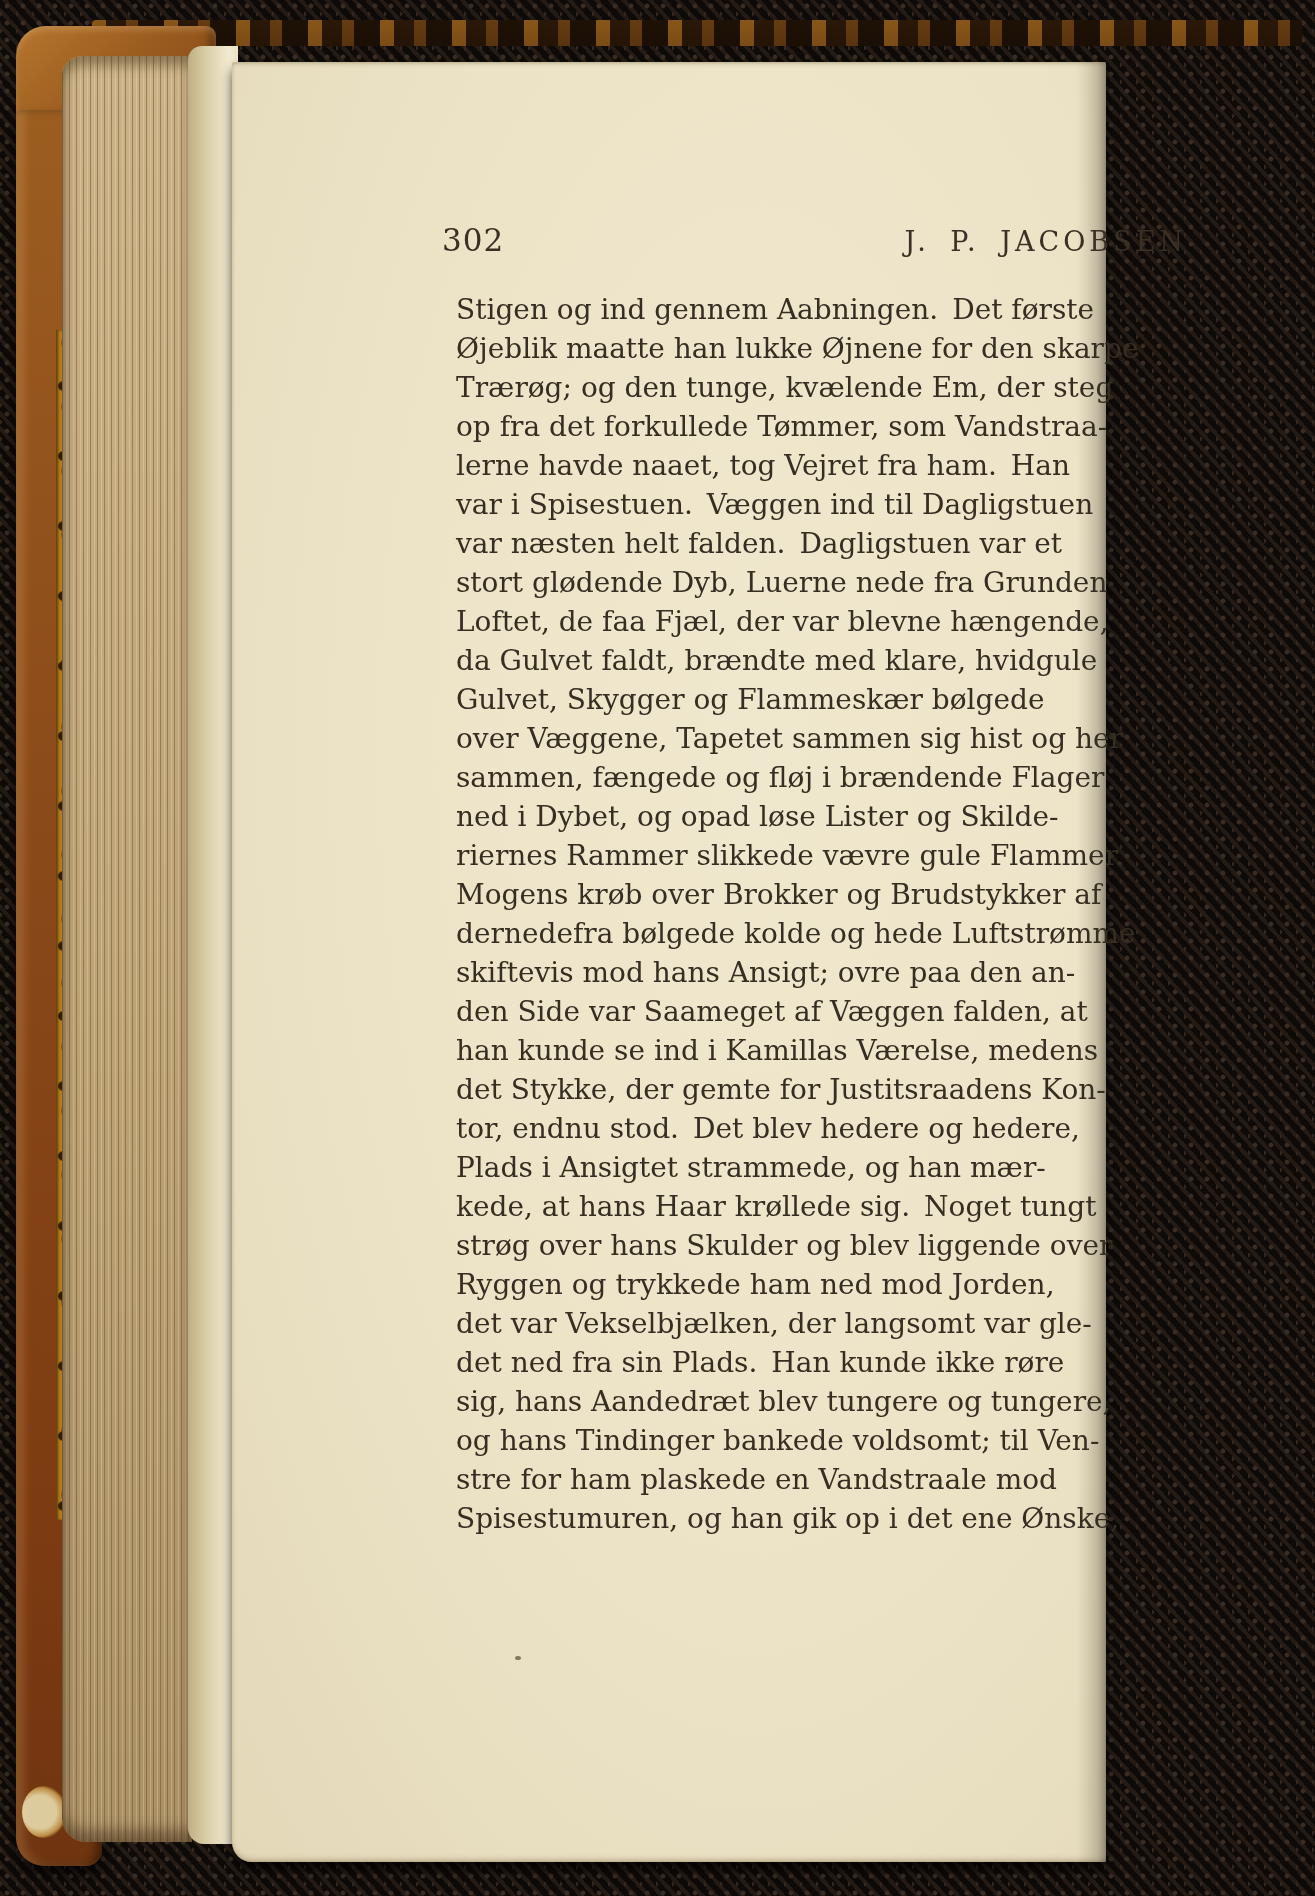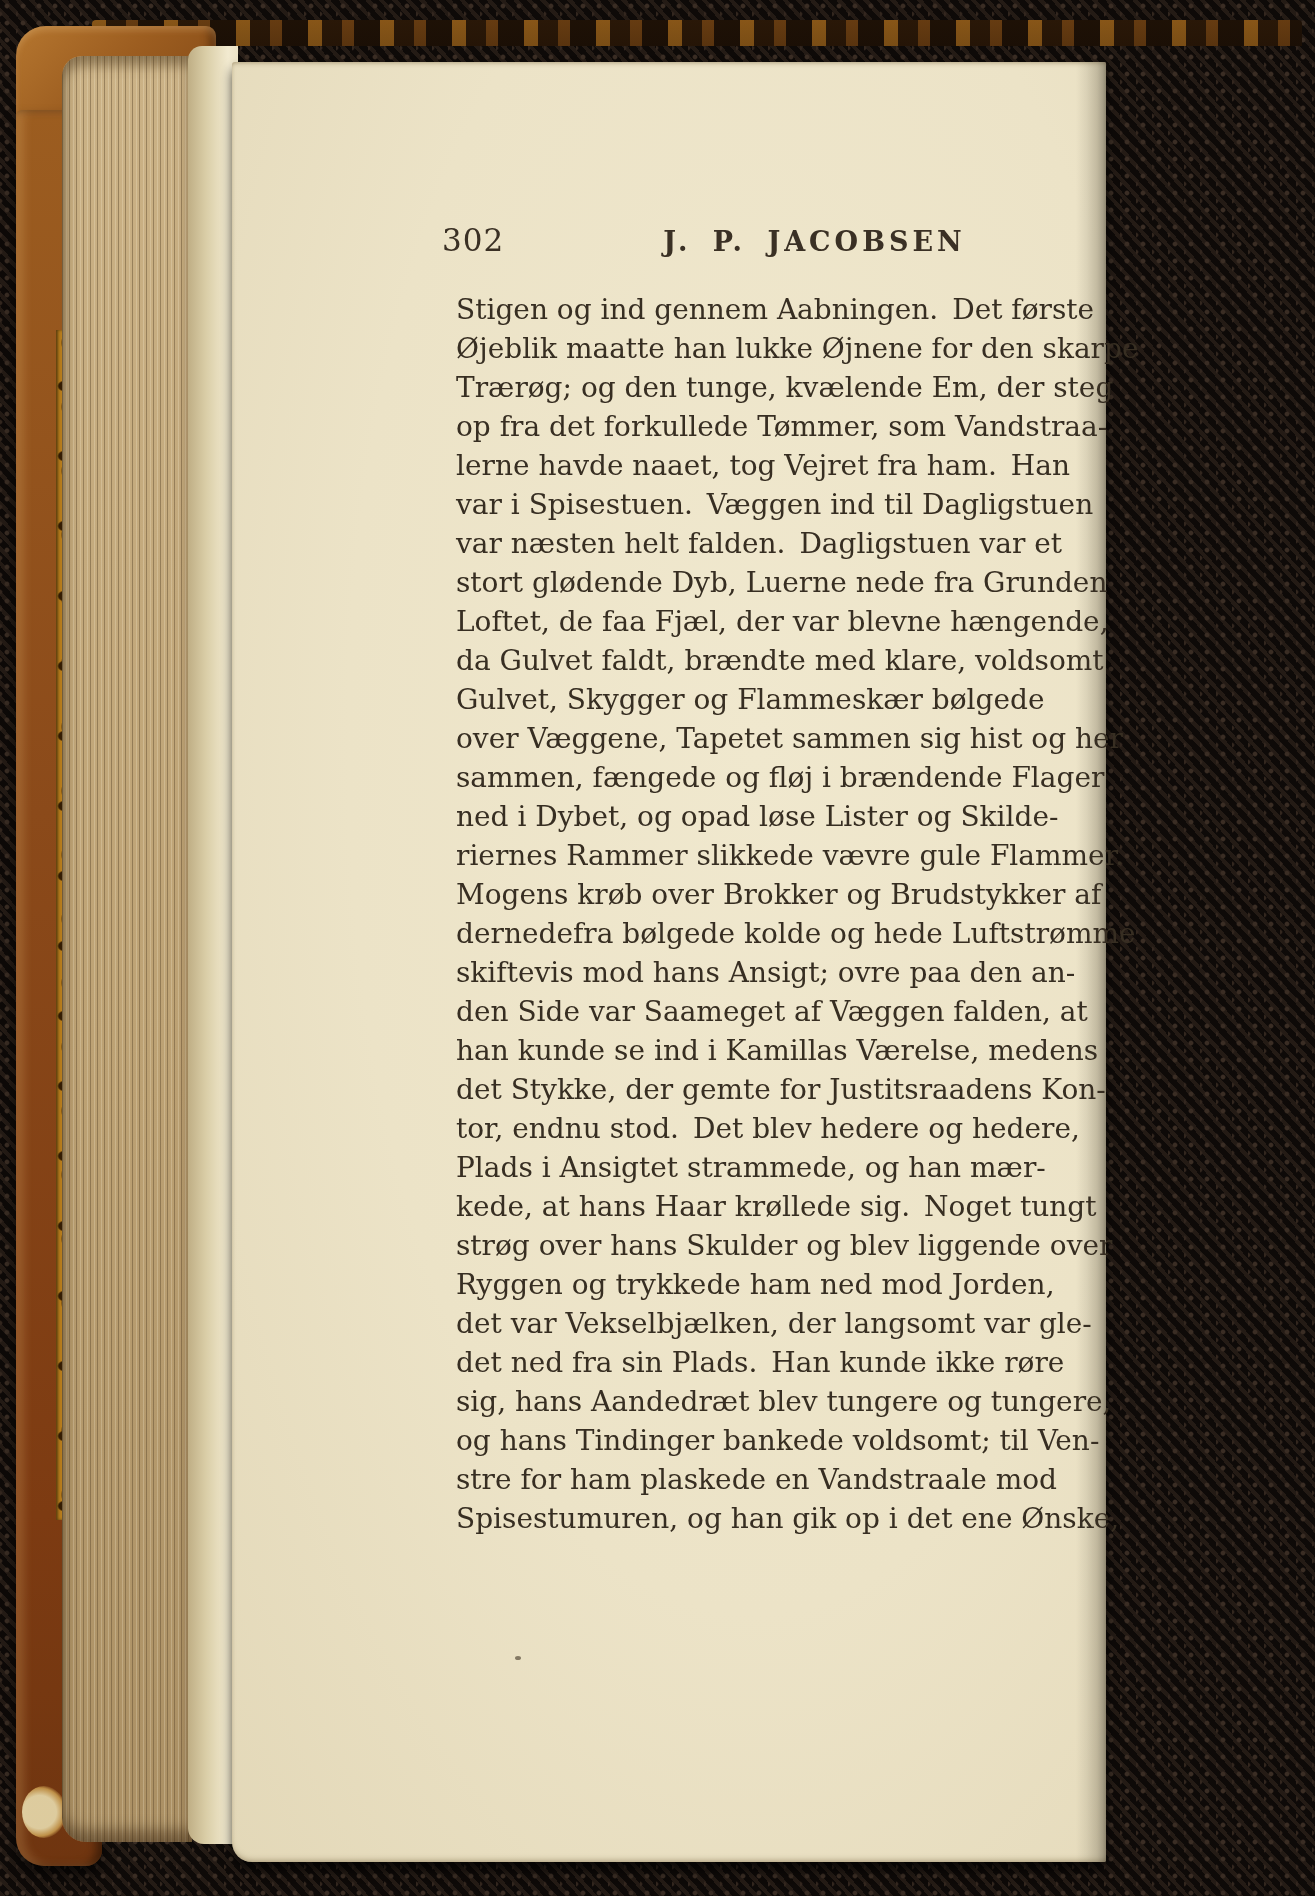--- a/index.html
+++ b/index.html
@@ -79,21 +79,21 @@
     margin-top:18px;
   }
   
   .gutter{
     right:0;top:0;width:30px;height:100%;
     background:linear-gradient(90deg, rgba(0,0,0,0) 0%, rgba(70,65,50,.10) 35%, rgba(100,92,72,.30) 70%, rgba(55,50,38,.45) 100%);
     border-radius:0 2px 2px 0;
   }
   .header{position:absolute;left:210px;top:158px;width:745px;height:40px;color:#3a3024;}
   .page-number{position:absolute;left:0;top:2px;font-size:31px;letter-spacing:1px;}
-  .author{position:absolute;left:0;right:0;top:6px;text-align:center;font-size:27px;letter-spacing:4px;word-spacing:8px;font-weight:bold;}
+  .author{position:absolute;left:0;right:0;top:6px;text-align:right;font-size:27px;letter-spacing:4px;word-spacing:8px;}
   .text-block{position:absolute;left:224px;top:228px;width:745px;color:#372e22;}
   .line{
     font-size:28px;line-height:39px;white-space:nowrap;
     text-align:justify;text-align-last:justify;
     -moz-text-align-last:justify;
   }
   .line::after{content:"";display:inline-block;width:100%;}
   .speck{
     position:absolute;left:283px;top:1594px;width:6px;height:4px;
     background:#6a5f4c;border-radius:50%;opacity:.8;
@@ -119,21 +119,21 @@
   <div class="text-block">
       <div class="line">Stigen og ind gennem Aabningen. Det første</div>
       <div class="line">Øjeblik maatte han lukke Øjnene for den skarpe</div>
       <div class="line">Trærøg; og den tunge, kvælende Em, der steg</div>
       <div class="line">op fra det forkullede Tømmer, som Vandstraa-</div>
       <div class="line">lerne havde naaet, tog Vejret fra ham. Han</div>
       <div class="line">var i Spisestuen. Væggen ind til Dagligstuen</div>
       <div class="line">var næsten helt falden. Dagligstuen var et</div>
       <div class="line">stort glødende Dyb, Luerne nede fra Grunden</div>
       <div class="line">Loftet, de faa Fjæl, der var blevne hængende,</div>
-      <div class="line">da Gulvet faldt, brændte med klare, voldsomt</div>
+      <div class="line">da Gulvet faldt, brændte med klare, hvidgule</div>
       <div class="line">Gulvet, Skygger og Flammeskær bølgede</div>
       <div class="line">over Væggene, Tapetet sammen sig hist og her</div>
       <div class="line">sammen, fængede og fløj i brændende Flager</div>
       <div class="line">ned i Dybet, og opad løse Lister og Skilde-</div>
       <div class="line">riernes Rammer slikkede vævre gule Flammer.</div>
       <div class="line">Mogens krøb over Brokker og Brudstykker af</div>
       <div class="line">dernedefra bølgede kolde og hede Luftstrømme</div>
       <div class="line">skiftevis mod hans Ansigt; ovre paa den an-</div>
       <div class="line">den Side var Saameget af Væggen falden, at</div>
       <div class="line">han kunde se ind i Kamillas Værelse, medens</div>

